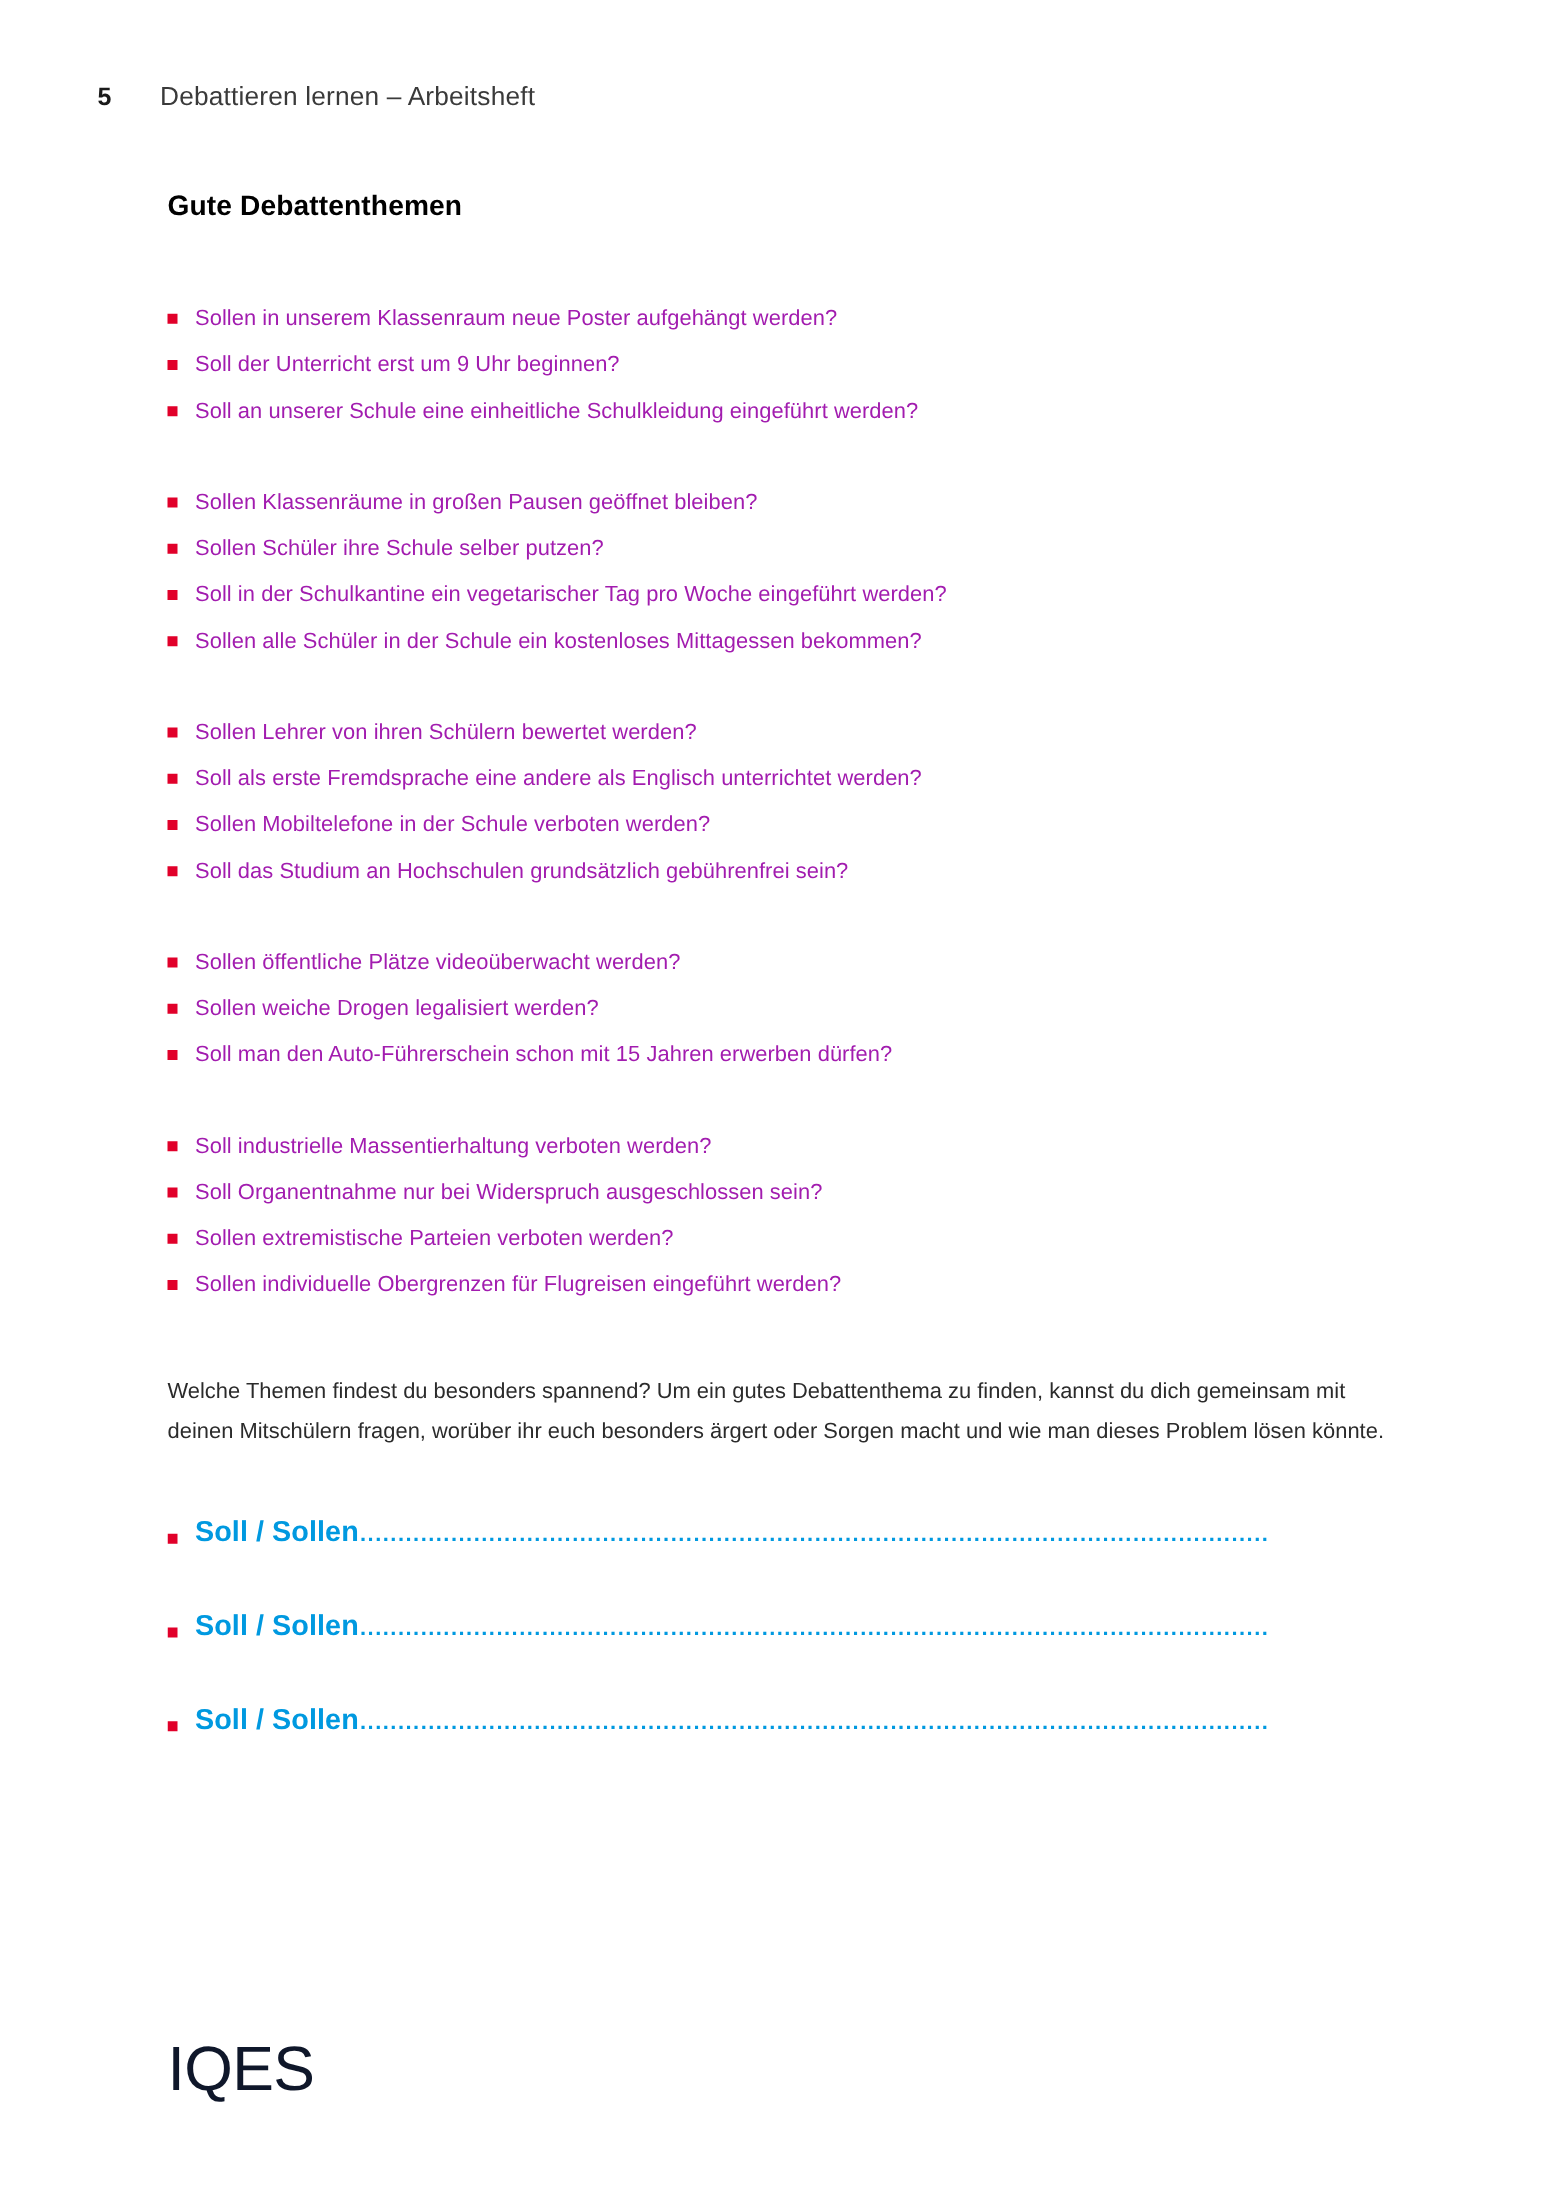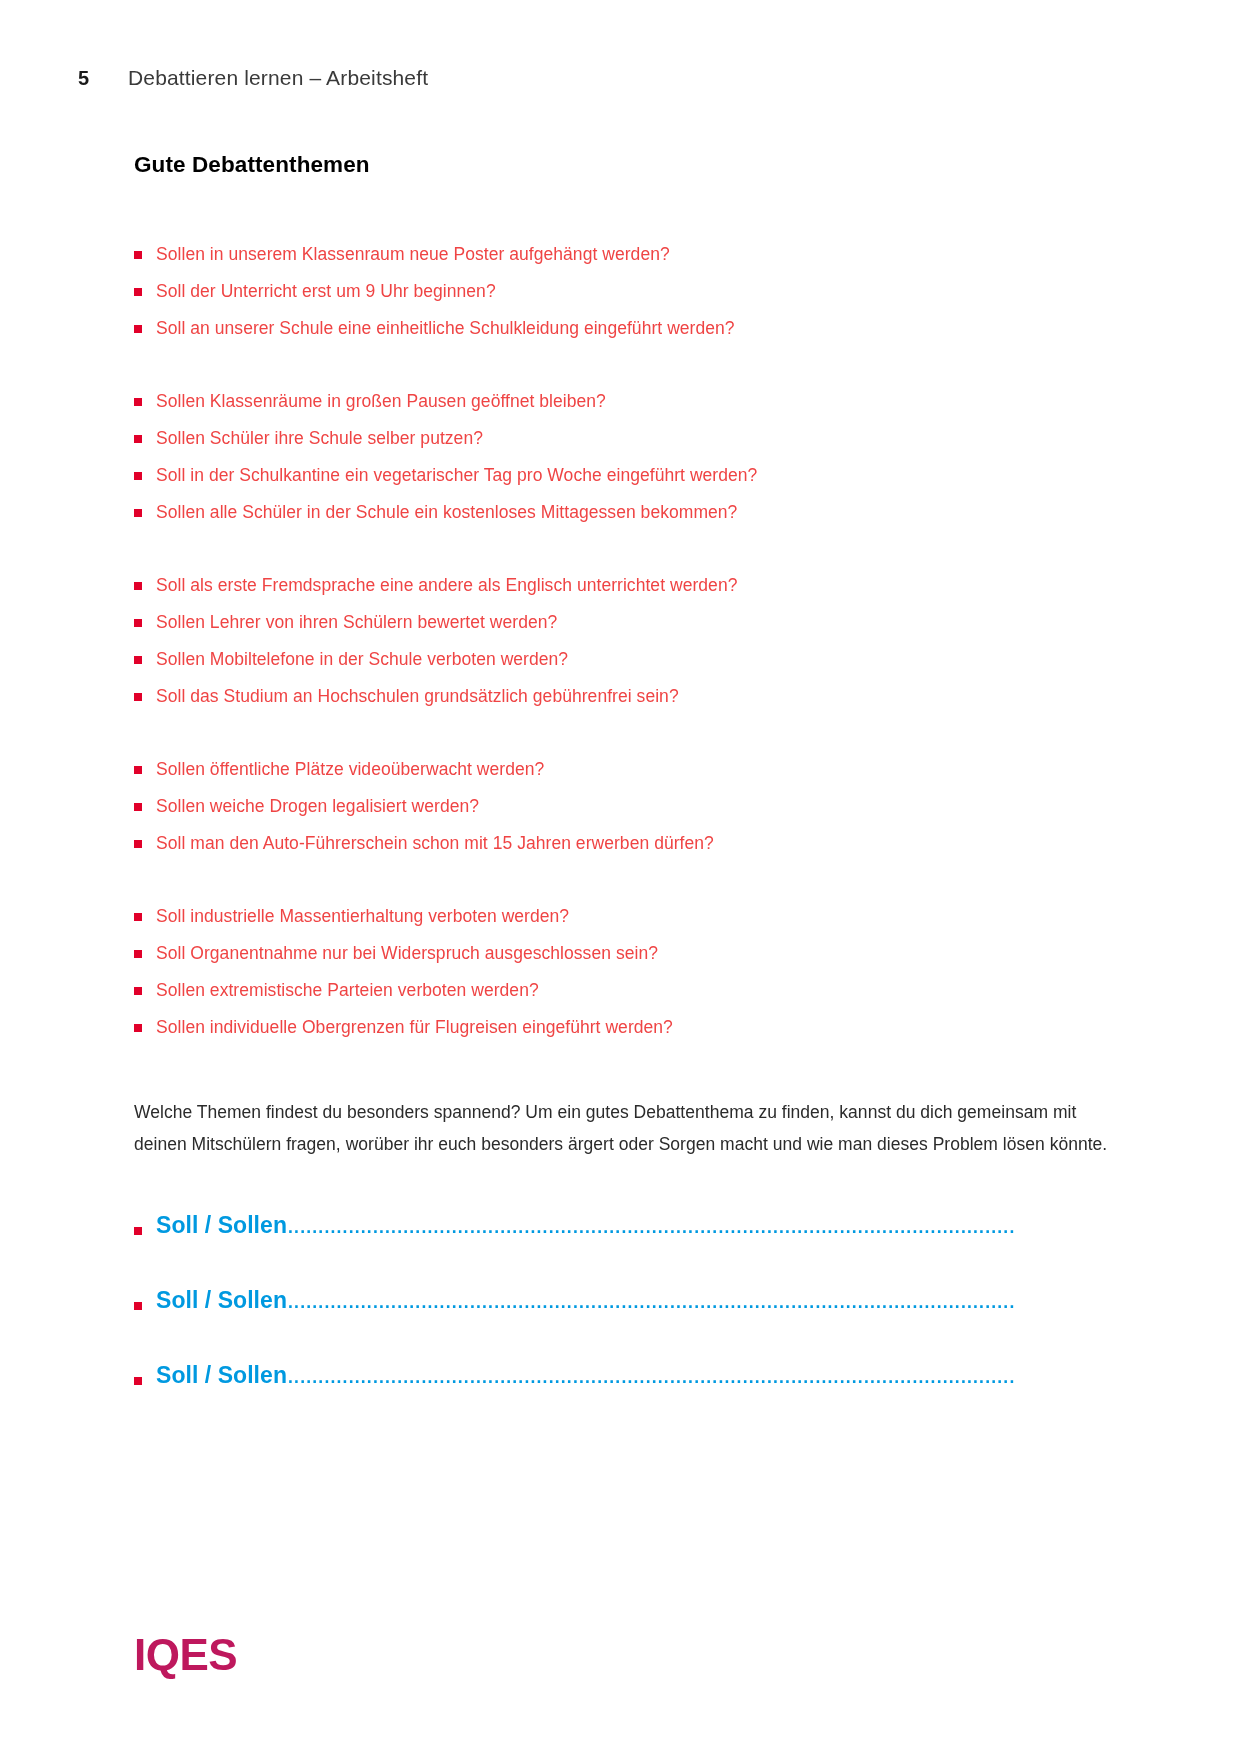--- a/index.html
+++ b/index.html
@@ -70,21 +70,21 @@
   }
   .bullet-group:last-child {
     margin-bottom: 0;
   }
   .bullet-item {
     position: relative;
     display: block;
     padding-left: 22px;
     font-size: 17.5px;
     line-height: 37px;
-    color: #ef4444;
+    color: #a21caf;
     letter-spacing: 0.05px;
     white-space: nowrap;
   }
   .bullet-marker {
     position: absolute;
     left: 0;
     top: 15px;
     width: 8px;
     height: 8px;
     background: #e1002a;
@@ -135,23 +135,23 @@
     height: 22px;
     line-height: 22px;
     margin-left: 1px;
   }
 
   
   .footer-logo {
     position: absolute;
     left: 134px;
     top: 1630px;
-    font-size: 44px;
-    font-weight: bold;
-    color: #be185d;
+    font-size: 50px;
+    font-weight: normal;
+    color: #0f172a;
     letter-spacing: -0.5px;
     line-height: 50px;
   }
 </style>
 </head>
 <body>
 
 <div class="page">
 
   <div class="page-header">
@@ -195,25 +195,25 @@
         </div>
         <div class="bullet-item">
           <span class="bullet-marker"></span>
           <span>Sollen alle Schüler in der Schule ein kostenloses Mittagessen bekommen?</span>
         </div>
       </div>
 
       <div class="bullet-group">
         <div class="bullet-item">
           <span class="bullet-marker"></span>
+          <span>Sollen Lehrer von ihren Schülern bewertet werden?</span>
+        </div>
+        <div class="bullet-item">
+          <span class="bullet-marker"></span>
           <span>Soll als erste Fremdsprache eine andere als Englisch unterrichtet werden?</span>
-        </div>
-        <div class="bullet-item">
-          <span class="bullet-marker"></span>
-          <span>Sollen Lehrer von ihren Schülern bewertet werden?</span>
         </div>
         <div class="bullet-item">
           <span class="bullet-marker"></span>
           <span>Sollen Mobiltelefone in der Schule verboten werden?</span>
         </div>
         <div class="bullet-item">
           <span class="bullet-marker"></span>
           <span>Soll das Studium an Hochschulen grundsätzlich gebührenfrei sein?</span>
         </div>
       </div>

